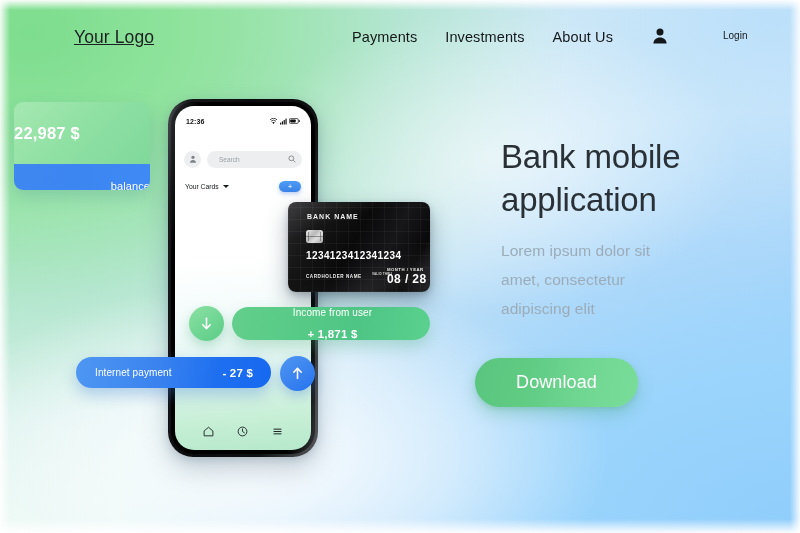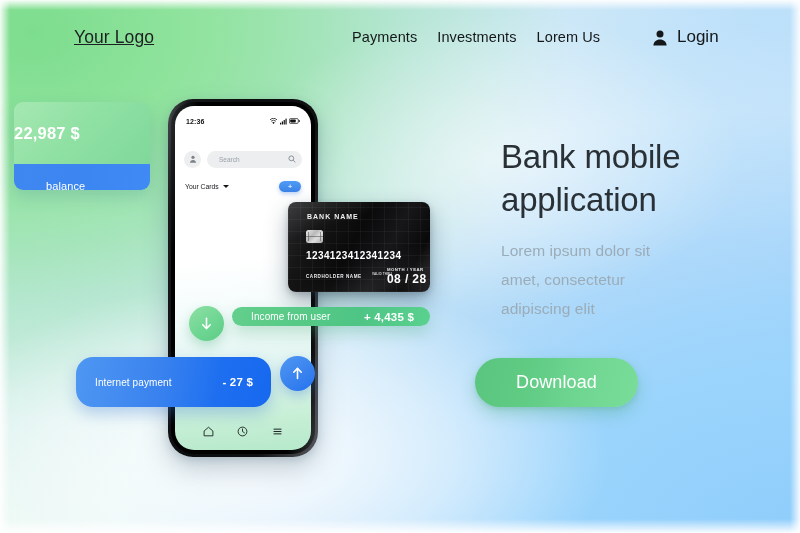--- a/index.html
+++ b/index.html
@@ -43,32 +43,32 @@
   .header{
     position:absolute; left:0; top:0; width:800px; height:78px;
     display:flex; align-items:center;
   }
   .logo{
     position:absolute; left:74px; top:27px;
     font-size:17.5px; color:#1d2022; letter-spacing:0.1px;text-decoration:underline;
   }
   .nav{
     position:absolute; left:352px; top:29px;
-    display:flex; align-items:center; gap:20px;
+    display:flex; align-items:center; gap:28px;
   }
   .nav-link{
     font-size:14.5px; color:#15181a; white-space:nowrap;
     cursor:pointer; letter-spacing:0.1px;
   }
   .login-wrap{
     position:absolute; left:652px; top:27px;
     display:flex; align-items:center; gap:9px; cursor:pointer;
   }
   .user-ico{ width:16px; height:17px; display:block; }
-  .login-text{ font-size:17px; color:#15181a; }
+  .login-text{ font-size:10px; color:#15181a;margin-left:46px; }
 
   
   .hero-title{
     position:absolute; left:501px; top:135px; width:240px;
     font-size:33px; line-height:43px; font-weight:300;
     color:#2a3136; letter-spacing:-0.2px;
   }
   .hero-sub{
     position:absolute; left:501px; top:236px; width:185px;
     font-size:15.5px; line-height:29px; font-weight:400;
@@ -145,21 +145,21 @@
     border-radius:9px; overflow:hidden; z-index:6;
     box-shadow:0 7px 16px rgba(70,140,150,0.25);
   }
   .bal-top{
     height:62px; background:linear-gradient(135deg,#a5e8b1 0%, #8fe0a3 48%, #7fd89a 100%);
     display:flex; align-items:center; justify-content:flex-start;
   }
   .bal-amt{ color:#ffffff; font-size:16.5px; font-weight:700; letter-spacing:0.2px; }
   .bal-bot{
     height:43px; background:linear-gradient(100deg,#3f87f0 0%, #3c86f2 50%, #3f8af5 100%);
-    display:flex; align-items:center; justify-content:flex-start;padding-left:32px;
+    display:flex; align-items:center; justify-content:flex-end;padding-left:32px;
   }
   .bal-lbl{ color:#ffffff; font-size:11px; letter-spacing:0.1px; }
 
   
   .cc{
     position:absolute; left:288px; top:202px; width:142px; height:90px;
     border-radius:8px; z-index:9; overflow:hidden;
     background:
       repeating-linear-gradient(90deg, rgba(255,255,255,0.045) 0px, rgba(255,255,255,0.045) 1px, rgba(0,0,0,0) 1px, rgba(0,0,0,0) 12px),
       repeating-linear-gradient(0deg, rgba(255,255,255,0.045) 0px, rgba(255,255,255,0.045) 1px, rgba(0,0,0,0) 1px, rgba(0,0,0,0) 12px),
@@ -193,31 +193,31 @@
   .cc-date{ position:absolute; left:99px; top:70px; color:#ffffff; font-size:12px; font-weight:700; letter-spacing:0.4px; }
 
   
   .tx-in-circle{
     position:absolute; left:189px; top:306px; width:35px; height:35px; border-radius:50%;
     background:linear-gradient(145deg,#8de0a4 0%, #6fd693 55%, #5ccd86 100%); z-index:11;
     box-shadow:0 5px 12px rgba(70,170,120,0.33);
     display:flex; align-items:center; justify-content:center; cursor:pointer;
   }
   .tx-in-pill{
-    position:absolute; left:232px; top:307px; width:198px; height:19px; border-radius:17px;
+    position:absolute; left:232px; top:307px; width:198px; height:33px; border-radius:17px;
     background:linear-gradient(100deg,#63cf8c 0%, #56c986 38%, #4ec585 64%, #5bd18f 100%);
     box-shadow:0 7px 15px rgba(70,170,120,0.30); z-index:11;
     display:flex; align-items:center; justify-content:space-between;
-    padding:0 16px 0 19px; cursor:pointer;
+    padding:0 16px 0 19px; cursor:pointer;flex-direction:column;
   }
   .tx-label{ color:#ffffff; font-size:10px; letter-spacing:0.1px; }
   .tx-amt{ color:#ffffff; font-size:11.5px; font-weight:700; letter-spacing:0.2px; }
 
   .tx-out-pill{
-    position:absolute; left:76px; top:357px; width:195px; height:50px; border-radius:17px;
+    position:absolute; left:76px; top:357px; width:195px; height:31px; border-radius:17px;
     background:linear-gradient(100deg,#4f97f2 0%, #3a83ef 42%, #1e6ff0 72%, #1668ef 100%);
     box-shadow:0 7px 15px rgba(60,120,210,0.32); z-index:11;
     display:flex; align-items:center; justify-content:space-between;
     padding:0 18px 0 19px; cursor:pointer;
   }
   .tx-out-circle{
     position:absolute; left:280px; top:356px; width:35px; height:35px; border-radius:50%;
     background:linear-gradient(145deg,#4f97f2 0%, #3a83ef 55%, #2472ef 100%); z-index:12;
     box-shadow:0 5px 12px rgba(60,120,210,0.33);
     display:flex; align-items:center; justify-content:center; cursor:pointer;
@@ -237,21 +237,21 @@
   <div class="bg-base"></div>
   <div class="bg-white-fade"></div>
   <div class="bg-edge"></div>
 
   <div class="header">
     <div class="logo">Your Logo</div>
 
     <nav class="nav">
       <span class="nav-link">Payments</span>
       <span class="nav-link">Investments</span>
-      <span class="nav-link">Lorem Us</span>
+      <span class="nav-link">About Us</span>
     </nav>
 
     <div class="login-wrap">
       <svg class="user-ico" viewBox="0 0 16 17">
         <circle cx="8" cy="5" r="3.5" fill="#15181a"></circle>
         <path d="M1.4 16.5c0-3.6 2.9-6.1 6.6-6.1s6.6 2.5 6.6 6.1z" fill="#15181a"></path>
       </svg>
       <span class="login-text">Login</span>
     </div>
   </div>
@@ -355,21 +355,21 @@
   </div>
 
   <div class="tx-in-circle">
     <svg width="15" height="15" viewBox="0 0 16 16">
       <line x1="8" y1="2.4" x2="8" y2="13" stroke="#fff" stroke-width="1.7" stroke-linecap="round"></line>
       <path d="M4 9.3 8 13.4l4-4.1" stroke="#fff" stroke-width="1.7" fill="none" stroke-linecap="round" stroke-linejoin="round"></path>
     </svg>
   </div>
   <div class="tx-in-pill">
     <span class="tx-label">Income from user</span>
-    <span class="tx-amt">+ 4,435 $</span>
+    <span class="tx-amt">+ 1,871 $</span>
   </div>
 
   <div class="tx-out-pill">
     <span class="tx-label">Internet payment</span>
     <span class="tx-amt">- 27 $</span>
   </div>
   <div class="tx-out-circle">
     <svg width="15" height="15" viewBox="0 0 16 16">
       <line x1="8" y1="13.4" x2="8" y2="2.8" stroke="#fff" stroke-width="1.7" stroke-linecap="round"></line>
       <path d="M4 6.6 8 2.5l4 4.1" stroke="#fff" stroke-width="1.7" fill="none" stroke-linecap="round" stroke-linejoin="round"></path>

